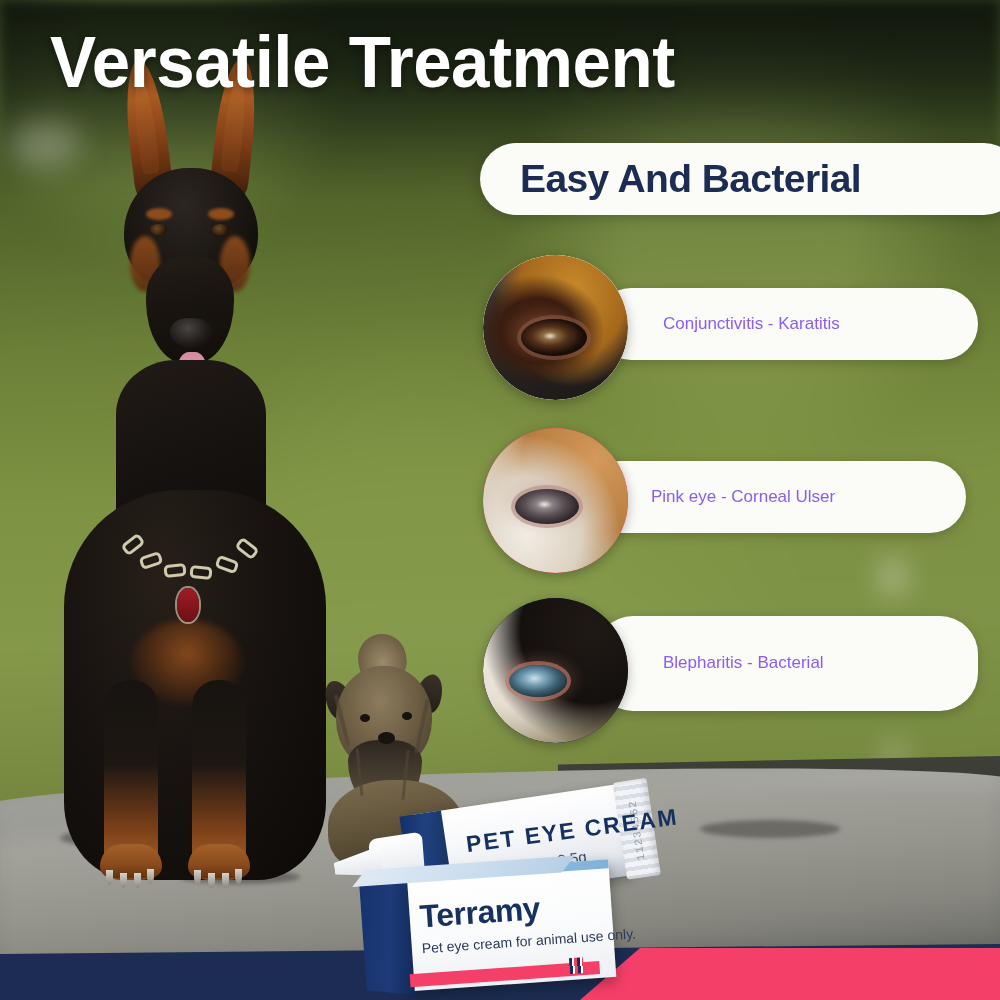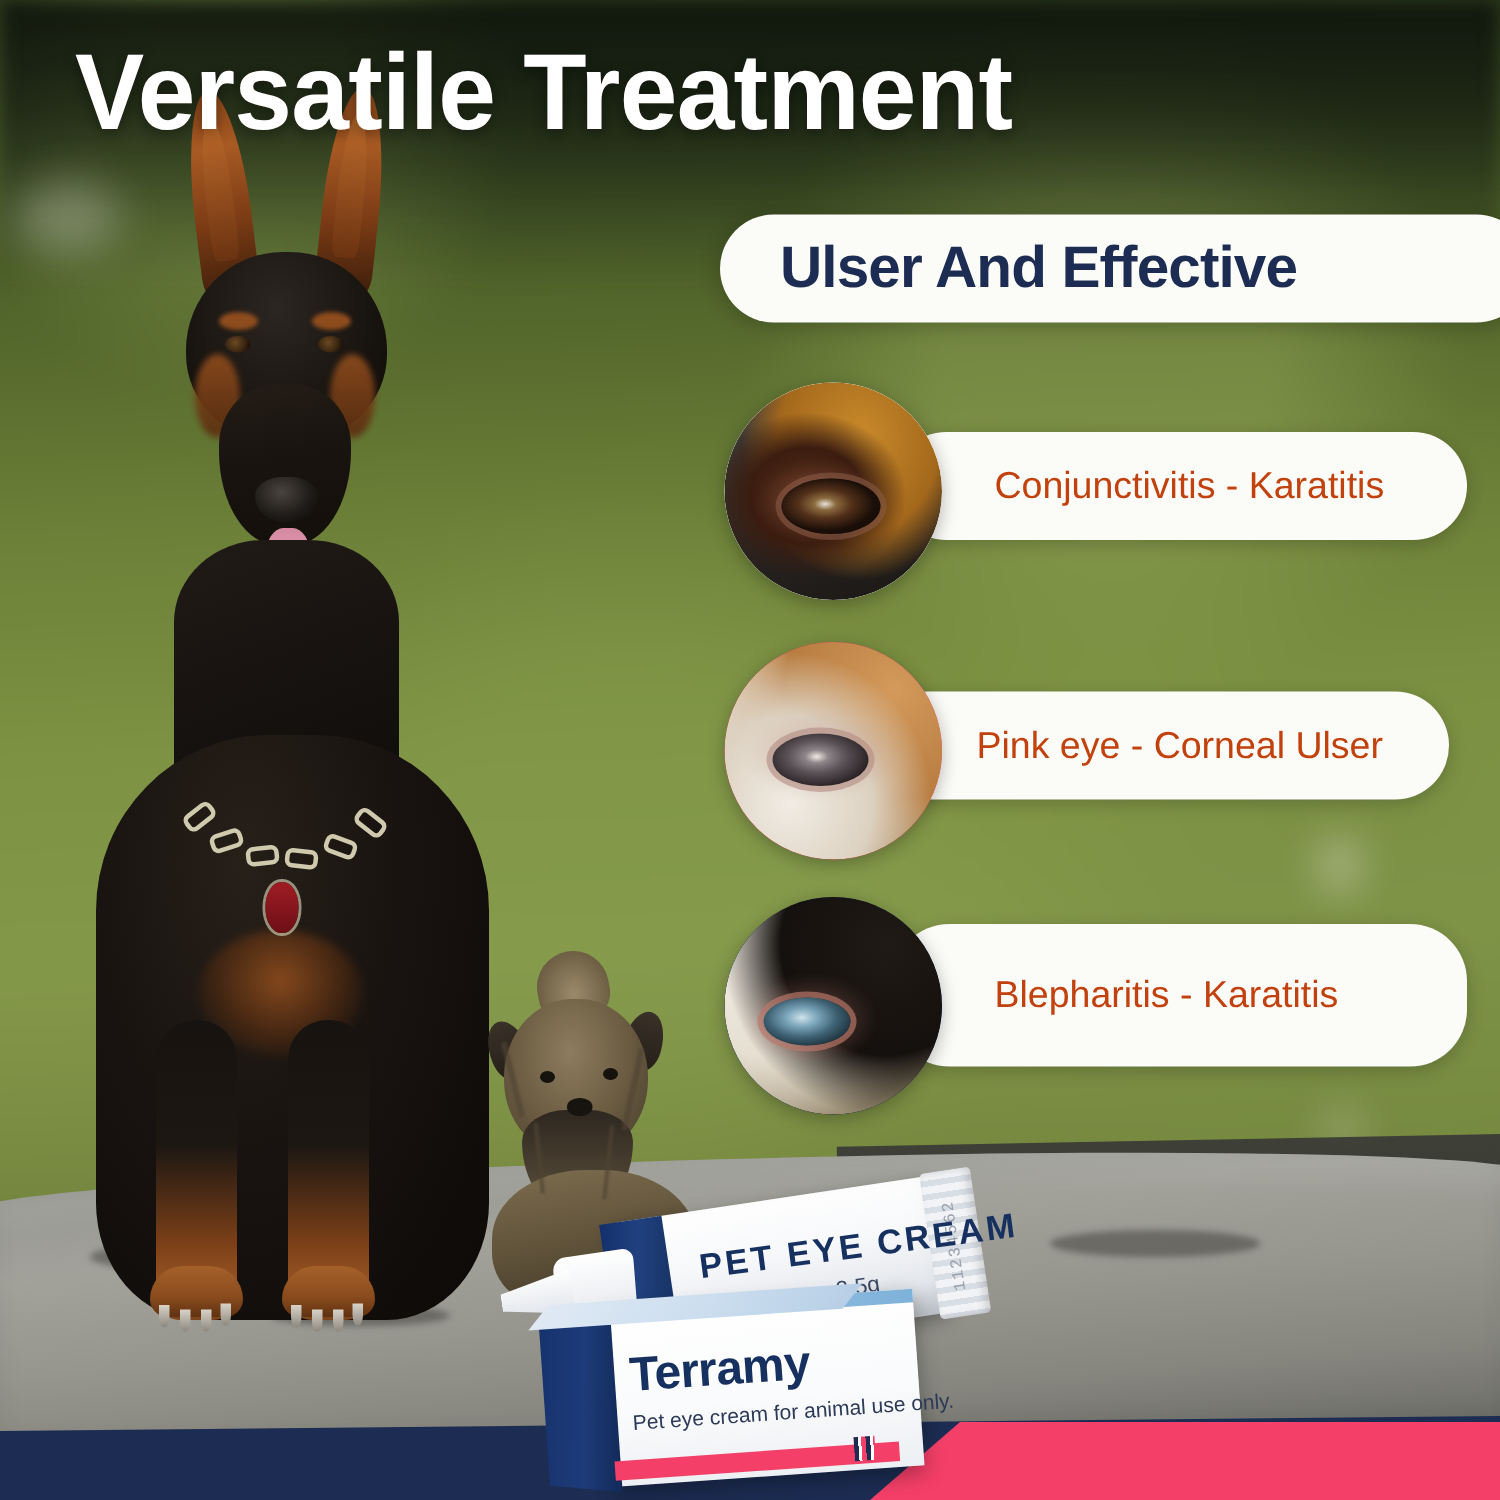--- a/index.html
+++ b/index.html
@@ -140,21 +140,21 @@
   .subtitle-pill span{
     margin-left:40px; font-size:39px; font-weight:700; color:#1c2c52; letter-spacing:-.6px;
   }
 
   
   .feature{ position:absolute; z-index:11; }
   .f-pill{
     position:absolute; background:#fbfbf8; border-radius:38px;
     display:flex; align-items:center; box-shadow:0 3px 12px rgba(0,0,0,.20);
   }
-  .f-pill span{ display:block; padding-left:0; font-size:25px; color:#c2410c; line-height:1.22; }
+  .f-pill span{ display:block; padding-left:0; font-size:17px; color:#8b5cf6; line-height:1.22; }
   .f-circle{
     position:absolute; border-radius:50%; overflow:hidden; z-index:3;
     box-shadow:0 3px 12px rgba(0,0,0,.28);
   }
   .f-photo{ position:absolute; inset:0; border-radius:50%; overflow:hidden; }
 
   
   .eye1{ background:
       radial-gradient(ellipse at 38% 52%, #5a2f1a 0%, #3b1d10 30%, rgba(0,0,0,0) 52%),
       radial-gradient(ellipse at 62% 26%, #c98b2a 0%, #a4681c 42%, rgba(0,0,0,0) 62%),
@@ -362,21 +362,21 @@
     <div class="y-paw" style="left:128px;top:176px;transform:rotate(10deg);"></div>
     <div class="fur-strand" style="left:40px;top:54px;width:4px;height:52px;transform:rotate(-14deg);"></div>
     <div class="fur-strand" style="left:120px;top:58px;width:4px;height:56px;transform:rotate(12deg);"></div>
     <div class="fur-strand" style="left:58px;top:108px;width:3px;height:48px;transform:rotate(-6deg);"></div>
     <div class="fur-strand" style="left:104px;top:110px;width:3px;height:50px;transform:rotate(6deg);"></div>
   </div>
 
   <div class="headline">Versatile Treatment</div>
 
   <div class="subtitle-pill">
-    <span>Ulser And Effective</span>
+    <span>Easy And Bacterial</span>
   </div>
 
   <div class="feature" style="left:483px;top:255px;width:500px;height:150px;">
     <div class="f-pill" style="left:112px;top:33px;width:383px;height:72px;">
       <span style="margin-left:68px;">Conjunctivitis - Karatitis</span>
     </div>
     <div class="f-circle" style="left:0px;top:0px;width:145px;height:145px;background:#ffffff;padding:9px;">
       <div class="f-photo eye1"></div>
     </div>
   </div>
@@ -386,21 +386,21 @@
       <span style="margin-left:68px;">Pink eye - Corneal Ulser</span>
     </div>
     <div class="f-circle" style="left:0px;top:0px;width:145px;height:145px;background:#f43f68;padding:9px;">
       <div class="f-photo eye2"></div>
     </div>
   </div>
 
   <div class="feature" style="left:483px;top:598px;width:500px;height:150px;">
     <div class="f-pill" style="left:112px;top:18px;width:383px;height:95px;">
       <span style="margin-left:68px;">
-        <span style="display:block;">Blepharitis - Karatitis</span>
+        <span style="display:block;">Blepharitis - Bacterial</span>
       </span>
     </div>
     <div class="f-circle" style="left:0px;top:0px;width:145px;height:145px;background:#1c2c52;padding:8px;">
       <div class="f-photo eye3"></div>
     </div>
   </div>
 
   <div class="product">
     <div class="tube">
       <div class="tube-body"></div>

